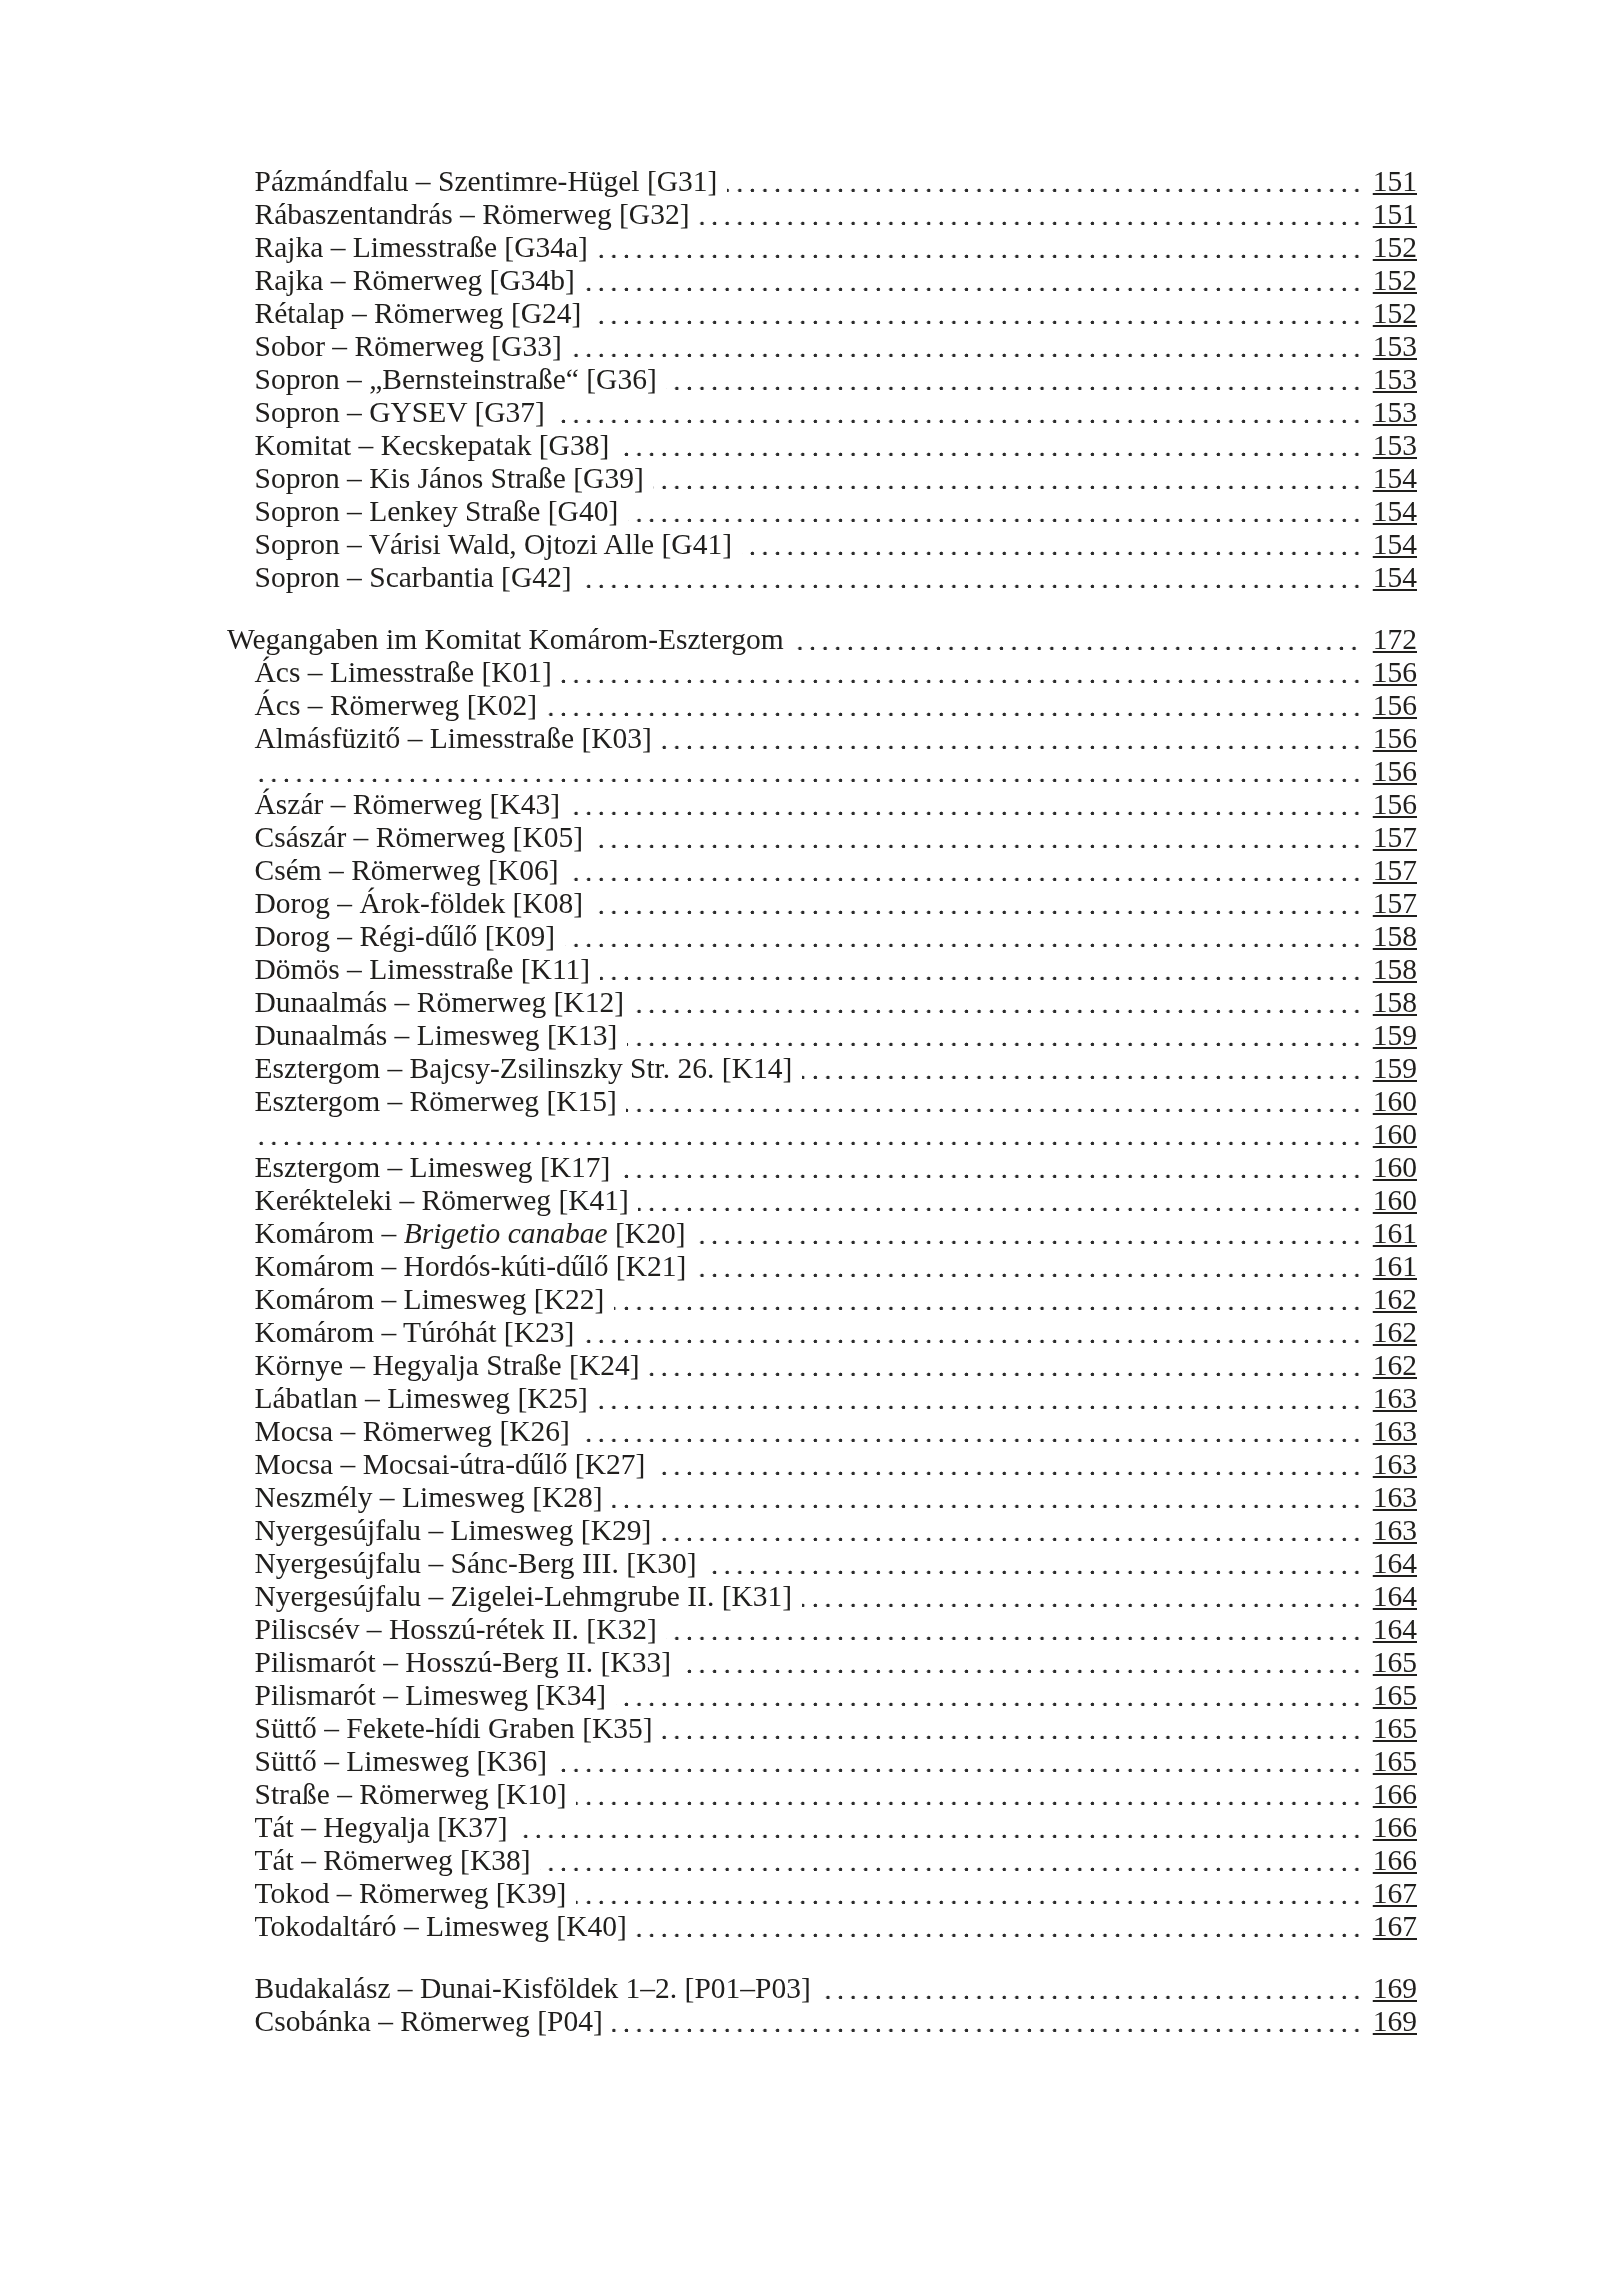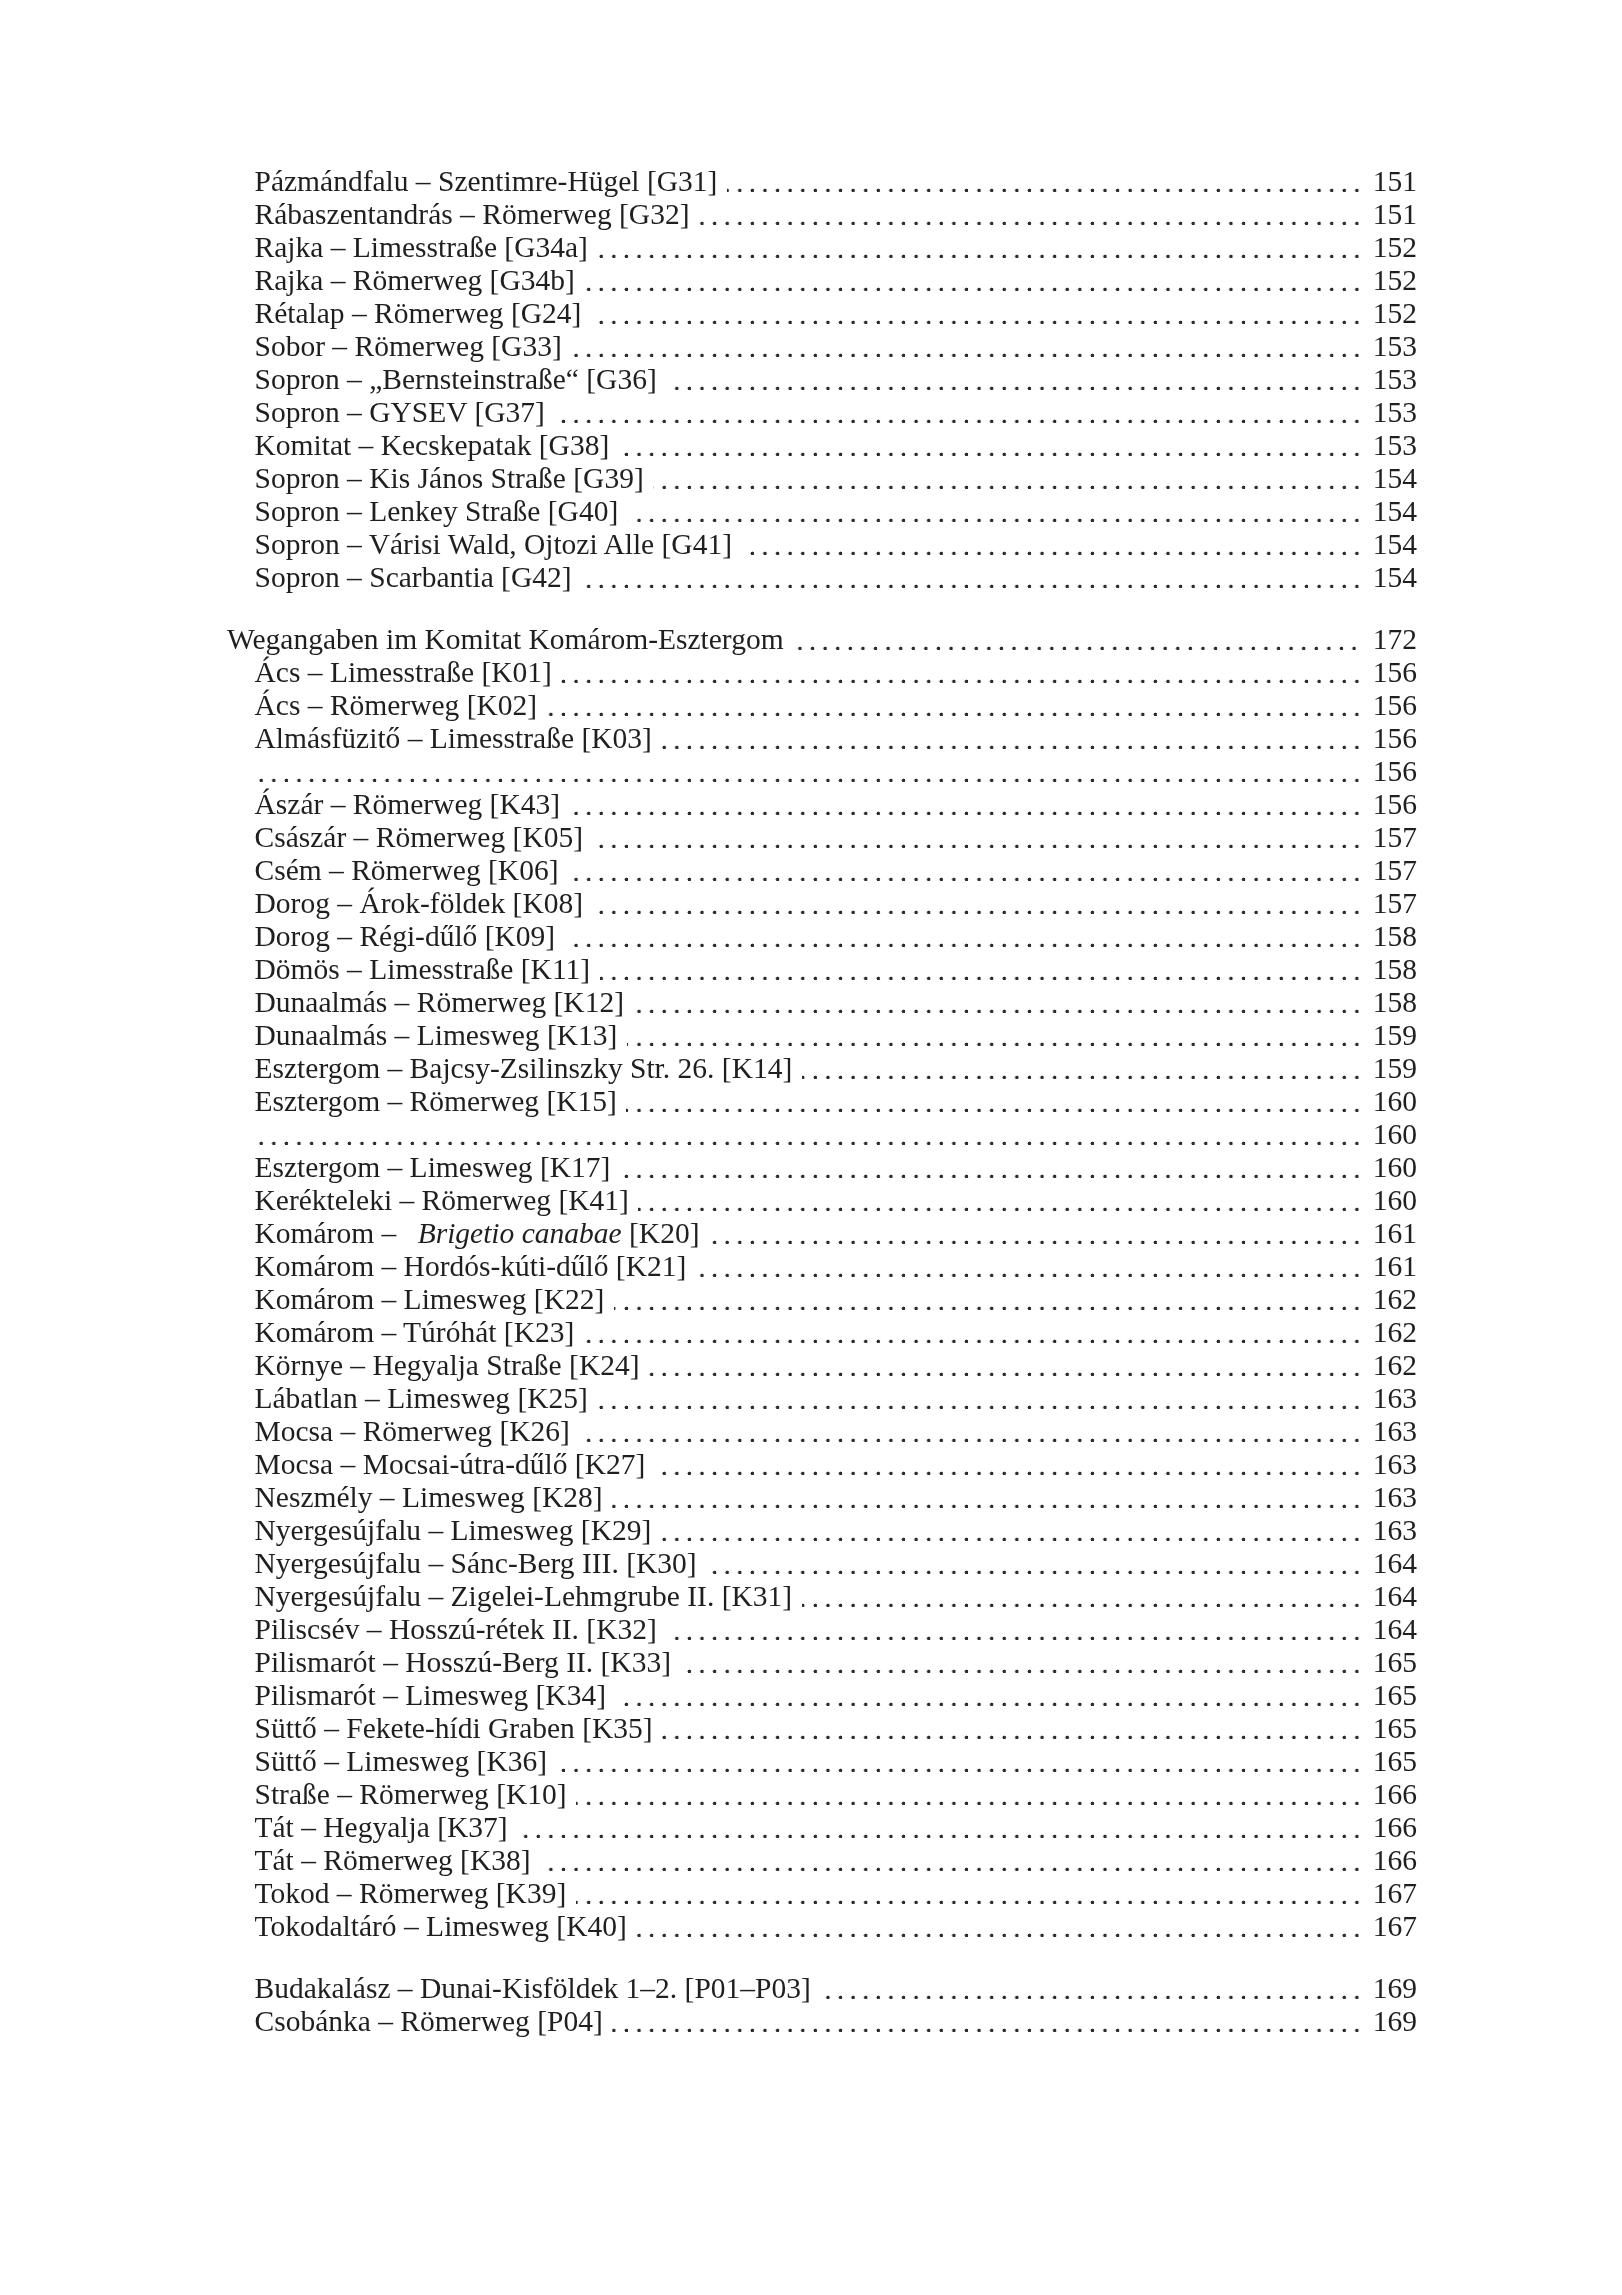--- a/index.html
+++ b/index.html
@@ -33,25 +33,26 @@
     white-space:nowrap;
     background-image:radial-gradient(circle at 6.2px 25.4px, var(--dots) 1.5px, rgba(0,0,0,0) 2.1px);
     background-size:12.6px 33px;
     background-repeat:repeat-x;
   }
   .entry-row{ margin-left:27.5px;align-items:flex-end; }
   .title{
     background:var(--bg);
     padding-right:9.6px;
   }
-  .title i{ font-style:italic;margin-left:14px; }
+  .title i{ font-style:italic; }
   .leader{ flex:1 1 auto; min-width:8.2px; }
   .pagenum{
     background:var(--bg);
     padding-left:11px;
+    text-decoration:underline;
   }
 </style>
 </head>
 <body>
 
 <div class="page">
   <div class="toc">
       <div class="section">
         <div class="row entry-row">
     <span class="title">Pázmándfalu – Szentimre-Hügel [G31]</span>

